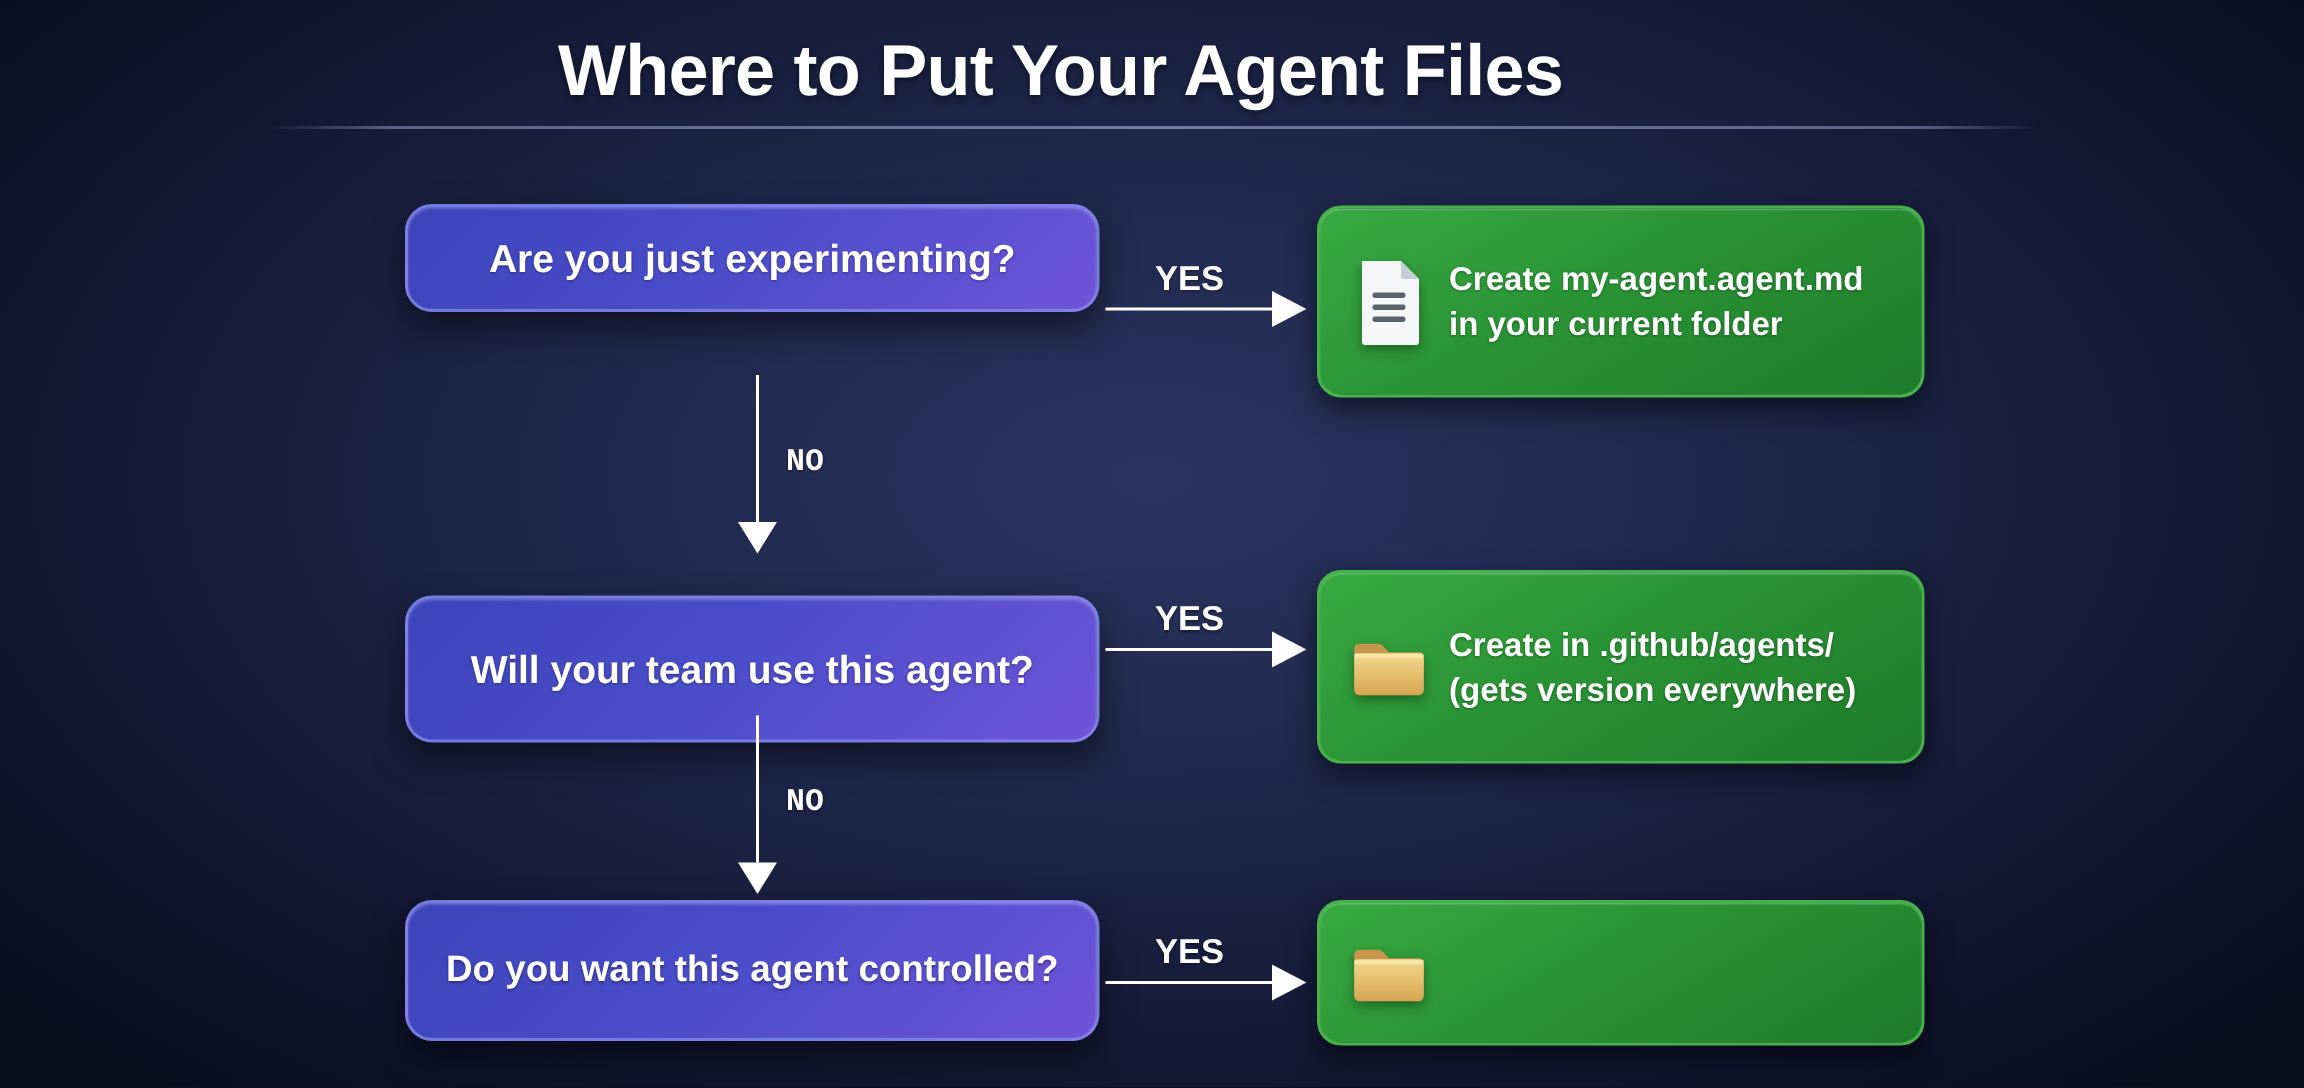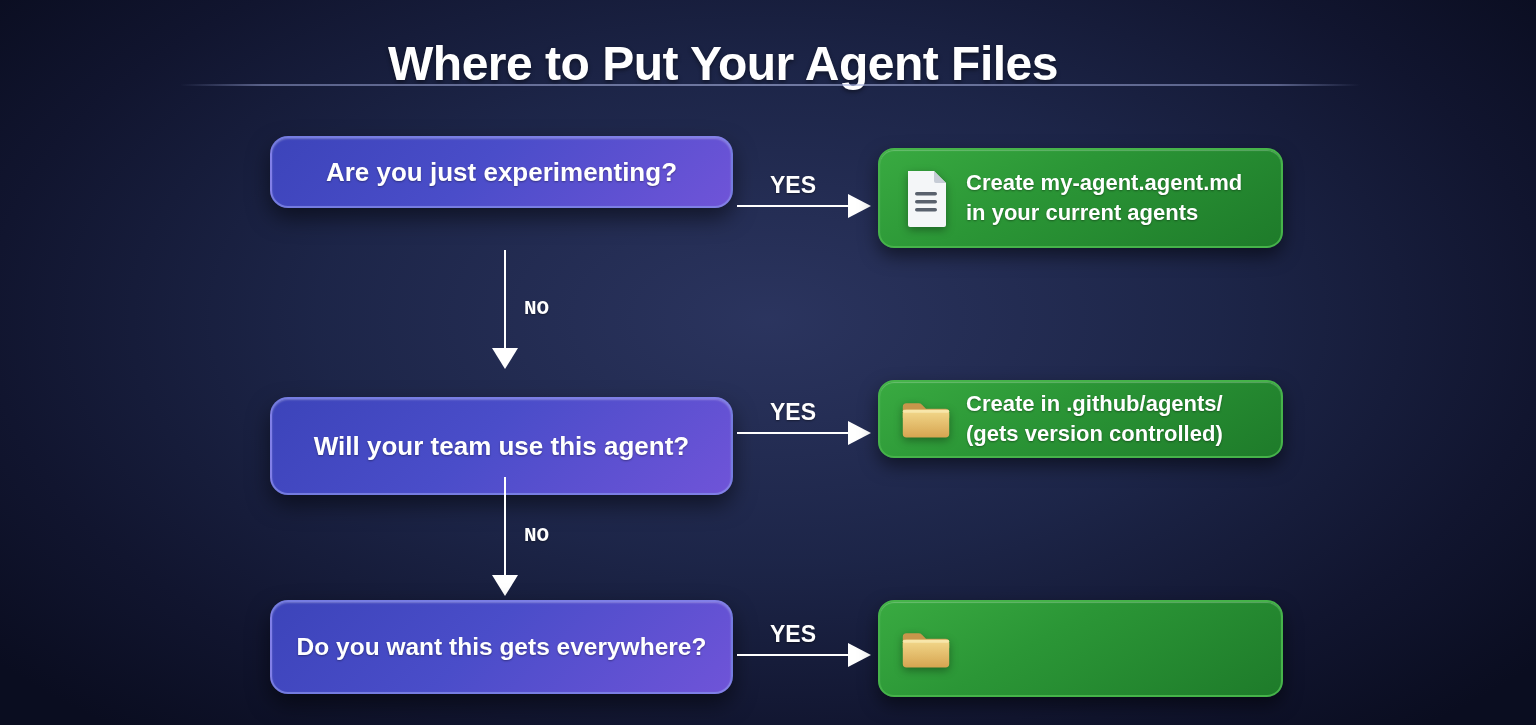--- a/index.html
+++ b/index.html
@@ -8,21 +8,21 @@
     background:
       radial-gradient(ellipse 1000px 540px at 50% 44%,
         rgba(46,56,100,0.9) 0%, rgba(30,39,75,0.9) 45%,
         rgba(17,21,47,0.95) 78%, rgba(10,13,32,1) 100%),
       #10142e;
     font-family:"Liberation Sans", sans-serif;
     color:#ffffff;
   }
   .title {
     position:absolute; top:20px; left:707px; transform:translateX(-50%);
-    margin:16px; font-size:48px; font-weight:700; letter-spacing:-0.5px;
+    margin:0; font-size:48px; font-weight:700; letter-spacing:-0.5px;
     white-space:nowrap; color:#ffffff;
     text-shadow:0 2px 4px rgba(0,0,0,0.45);
     text-align:center;
   }
   .divider {
     position:absolute; top:84px; left:180px; width:1180px; height:2px;
     background:linear-gradient(90deg,
       rgba(138,147,192,0) 0%, rgba(146,156,204,0.55) 7%,
       rgba(168,178,222,0.6) 50%, rgba(146,156,204,0.55) 93%,
       rgba(138,147,192,0) 100%);
@@ -84,78 +84,78 @@
   <div class="divider"></div>
 
   <div class="qbox" style="top:136px;height:72px">
     <span class="qtext">Are you just experimenting?</span>
   </div>
   <div class="yes-label" style="top:172px">YES</div>
   <div class="h-arrow" style="top:206px">
     <div class="h-line"></div>
     <div class="h-head"></div>
   </div>
-  <div class="rbox" style="top:148px;height:100px">
+  <div class="rbox" style="top:137px;height:128px">
     <span class="icon-wrap">
       <svg width="46" height="58" viewBox="0 0 46 58" aria-hidden="true">
         <path d="M5 2 h26 l12 12 v42 q0 2 -2 2 H7 q-2 0 -2 -2 z" fill="#f4f6f8"></path>
         <path d="M31 2 l12 12 h-10 q-2 0 -2 -2 z" fill="#c6ccd6"></path>
         <rect x="12" y="23" width="22" height="3.6" rx="1.8" fill="#59616d"></rect>
         <rect x="12" y="31" width="22" height="3.6" rx="1.8" fill="#59616d"></rect>
         <rect x="12" y="39" width="22" height="3.6" rx="1.8" fill="#59616d"></rect>
       </svg>
     </span>
     <div class="rtext">
       <div>Create my-agent.agent.md</div>
-      <div>in your current agents</div>
+      <div>in your current folder</div>
     </div>
   </div>
 
   <div class="v-arrow" style="top:250px">
     <div class="v-line"></div>
     <div class="v-head"></div>
   </div>
   <div class="no-label" style="top:297px">NO</div>
 
   <div class="qbox" style="top:397px;height:98px">
     <span class="qtext">Will your team use this agent?</span>
   </div>
   <div class="yes-label" style="top:399px">YES</div>
   <div class="h-arrow" style="top:433px">
     <div class="h-line"></div>
     <div class="h-head"></div>
   </div>
-  <div class="rbox" style="top:380px;height:78px">
+  <div class="rbox" style="top:380px;height:129px">
     <span class="icon-wrap">
       <svg width="56" height="46" viewBox="0 0 56 46" aria-hidden="true">
         <defs>
           <linearGradient id="fgrad-a" x1="0" y1="0" x2="0" y2="1">
             <stop offset="0" stop-color="#f3d98c"></stop>
               <stop offset="1" stop-color="#d6a450"></stop>
           </linearGradient>
         </defs>
         <path d="M3 10 q0-4 4-4 h13 q2.2 0 3.7 1.6 l4.3 4.4 H49 q4 0 4 4 v6 H3 z" fill="#c8964b"></path>
         <rect x="3" y="13" width="50" height="30" rx="4" fill="url(#fgrad-a)"></rect>
         <rect x="3" y="13" width="50" height="3.2" rx="1.6" fill="#f8e8ad" opacity="0.9"></rect>
       </svg>
     </span>
     <div class="rtext">
       <div>Create in .github/agents/</div>
-      <div>(gets version controlled)</div>
+      <div>(gets version everywhere)</div>
     </div>
   </div>
 
   <div class="v-arrow" style="top:477px">
     <div class="v-line"></div>
     <div class="v-head"></div>
   </div>
   <div class="no-label" style="top:524px">NO</div>
 
   <div class="qbox" style="top:600px;height:94px">
-    <span class="qtext qtext-sm">Do you want this gets everywhere?</span>
+    <span class="qtext qtext-sm">Do you want this agent controlled?</span>
   </div>
   <div class="yes-label" style="top:621px">YES</div>
   <div class="h-arrow" style="top:655px">
     <div class="h-line"></div>
     <div class="h-head"></div>
   </div>
   <div class="rbox" style="top:600px;height:97px">
     <span class="icon-wrap">
       <svg width="56" height="46" viewBox="0 0 56 46" aria-hidden="true">
         <defs>

